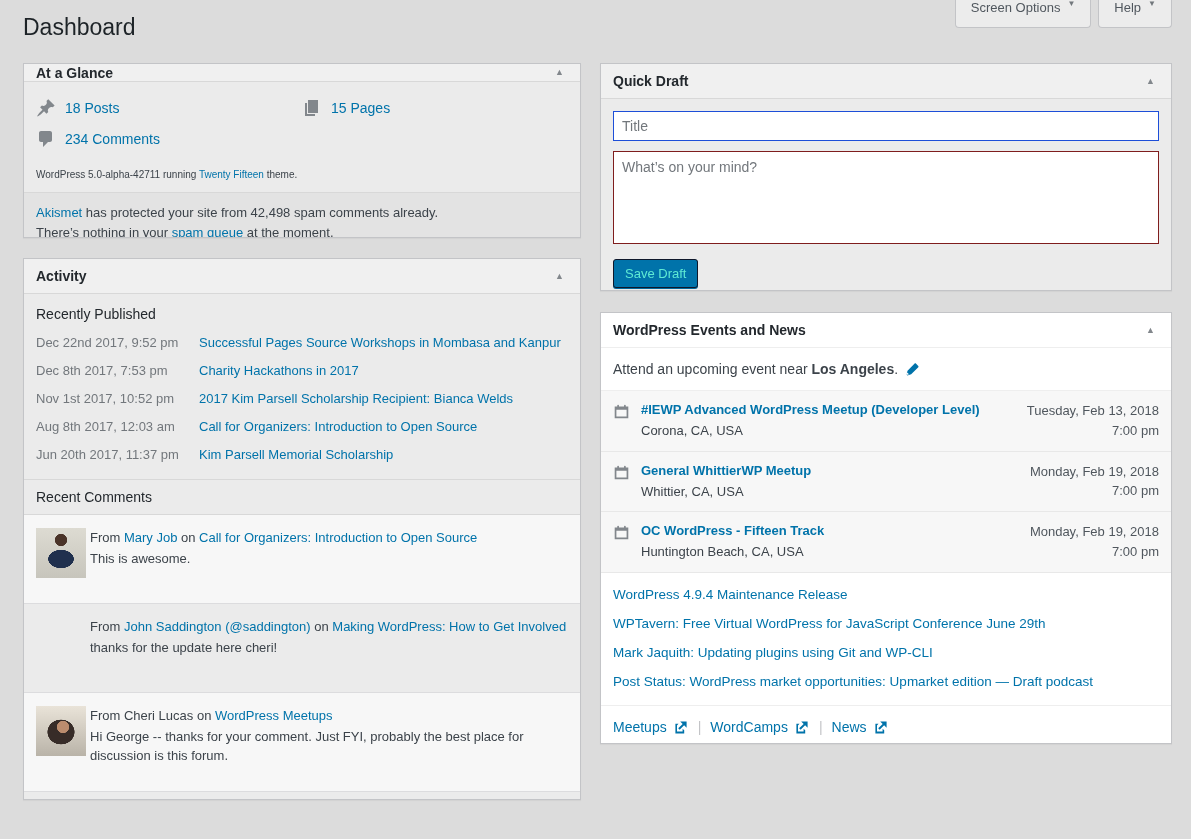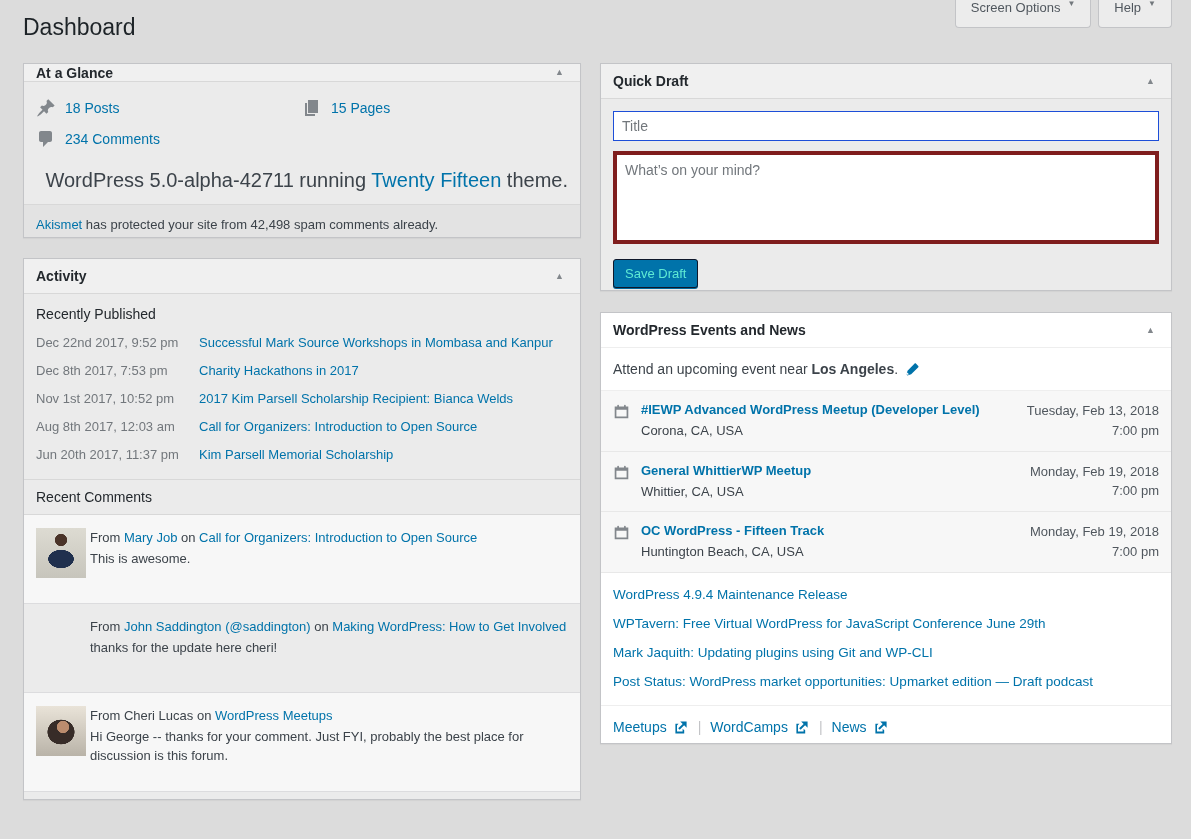--- a/index.html
+++ b/index.html
@@ -47,21 +47,21 @@
   .white .pb-header { background:#ffffff; border-bottom:1px solid #eeeeee; }
   .pb-title { font-size:14px; font-weight:700; color:#23282d; }
   .pb-toggle { background:none; border:none; font-size:9px; color:#82878c; cursor:pointer; padding:4px; line-height:1; }
 
   
   #at-a-glance { height:175px; display:flex; flex-direction:column; }
   .glance-inside { padding:12px; }
   .glance-grid { list-style:none; display:grid; grid-template-columns:1fr 1fr; row-gap:11px; margin:4px 0 15px; }
   .glance-grid li { display:flex; align-items:center; gap:9px; font-size:14px; }
   .dashicon { flex-shrink:0; fill:#82878c; }
-  .version-line { font-size:20px; color:#3c434a; margin-top:20px;text-align:right; }
+  .version-line { font-size:10px; color:#3c434a; margin-top:20px; }
   .akismet-block {
     flex:1; background:#e3e3e3; border-top:1px solid #d8d8d8;
     padding:10px 12px; font-size:13px; line-height:1.55; color:#3c434a;
   }
 
   
   #activity { height:542px; }
   .published-block { padding:9px 12px 4px; }
   .sub-heading { font-size:14px; font-weight:400; color:#23282d; }
   .published-block .sub-heading { margin:3px 0 13px; }
@@ -88,21 +88,21 @@
   .comment-meta { margin-bottom:1px; }
 
   
   #quick-draft { height:228px; margin-bottom:21px; }
   .qd-inside { padding:12px; }
   .qd-title-input {
     width:100%; height:30px; background:#fff; border:1px solid #1d4ed8;
     padding:0 8px; font-family:inherit; font-size:14px; color:#32373c; margin-bottom:10px;
   }
   .qd-textarea {
-    width:100%; height:93px; background:#fff; border:4px solid #7f1d1d;
+    width:100%; height:93px; background:#fff; border:1px solid #7f1d1d;
     padding:7px 8px; font-family:inherit; font-size:14px; color:#32373c; resize:none; margin-bottom:12px;
   }
   .qd-title-input::placeholder, .qd-textarea::placeholder { color:#72777c; opacity:1; }
   .save-draft-btn {
     background:#0073aa; border:1px solid #0f172a; border-radius:3px;
     color:#5eead4; font-family:inherit; font-size:13px; height:29px; padding:0 11px; cursor:pointer;
     box-shadow:0 1px 0 #006799;
   }
 
   
@@ -180,21 +180,21 @@
   <section class="postbox gray" id="activity" style="margin-top:20px;">
     <div class="pb-header">
       <span class="pb-title">Activity</span>
       <button class="pb-toggle">▲</button>
     </div>
 
     <div class="published-block">
       <h3 class="sub-heading">Recently Published</h3>
       <div class="pub-row">
         <span class="pub-date">Dec 22nd 2017, 9:52 pm</span>
-        <a>Successful Mark Source Workshops in Mombasa and Kanpur</a>
+        <a>Successful Pages Source Workshops in Mombasa and Kanpur</a>
       </div>
       <div class="pub-row">
         <span class="pub-date">Dec 8th 2017, 7:53 pm</span>
         <a>Charity Hackathons in 2017</a>
       </div>
       <div class="pub-row">
         <span class="pub-date">Nov 1st 2017, 10:52 pm</span>
         <a>2017 Kim Parsell Scholarship Recipient: Bianca Welds</a>
       </div>
       <div class="pub-row">

